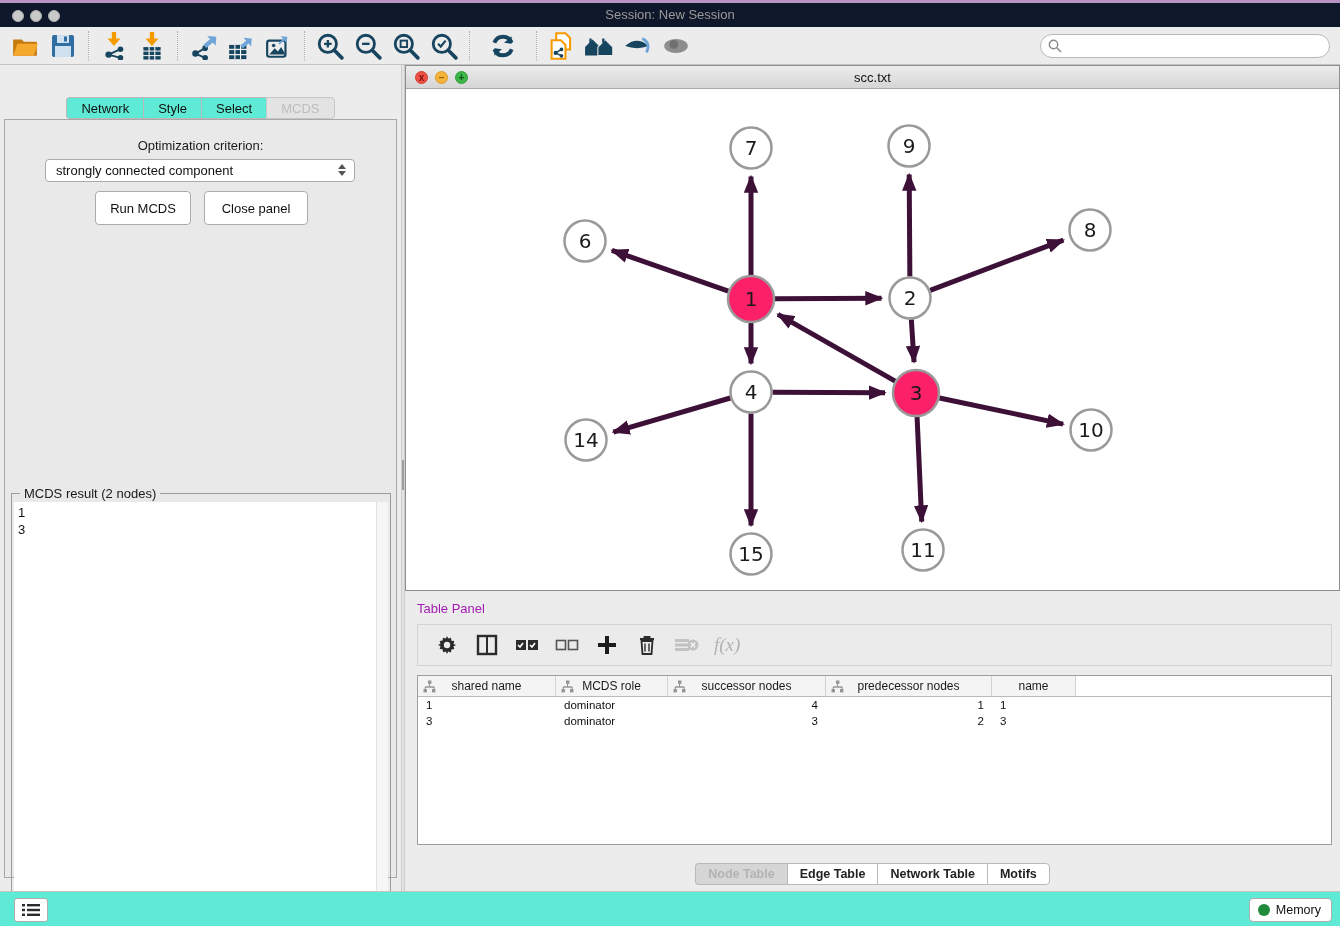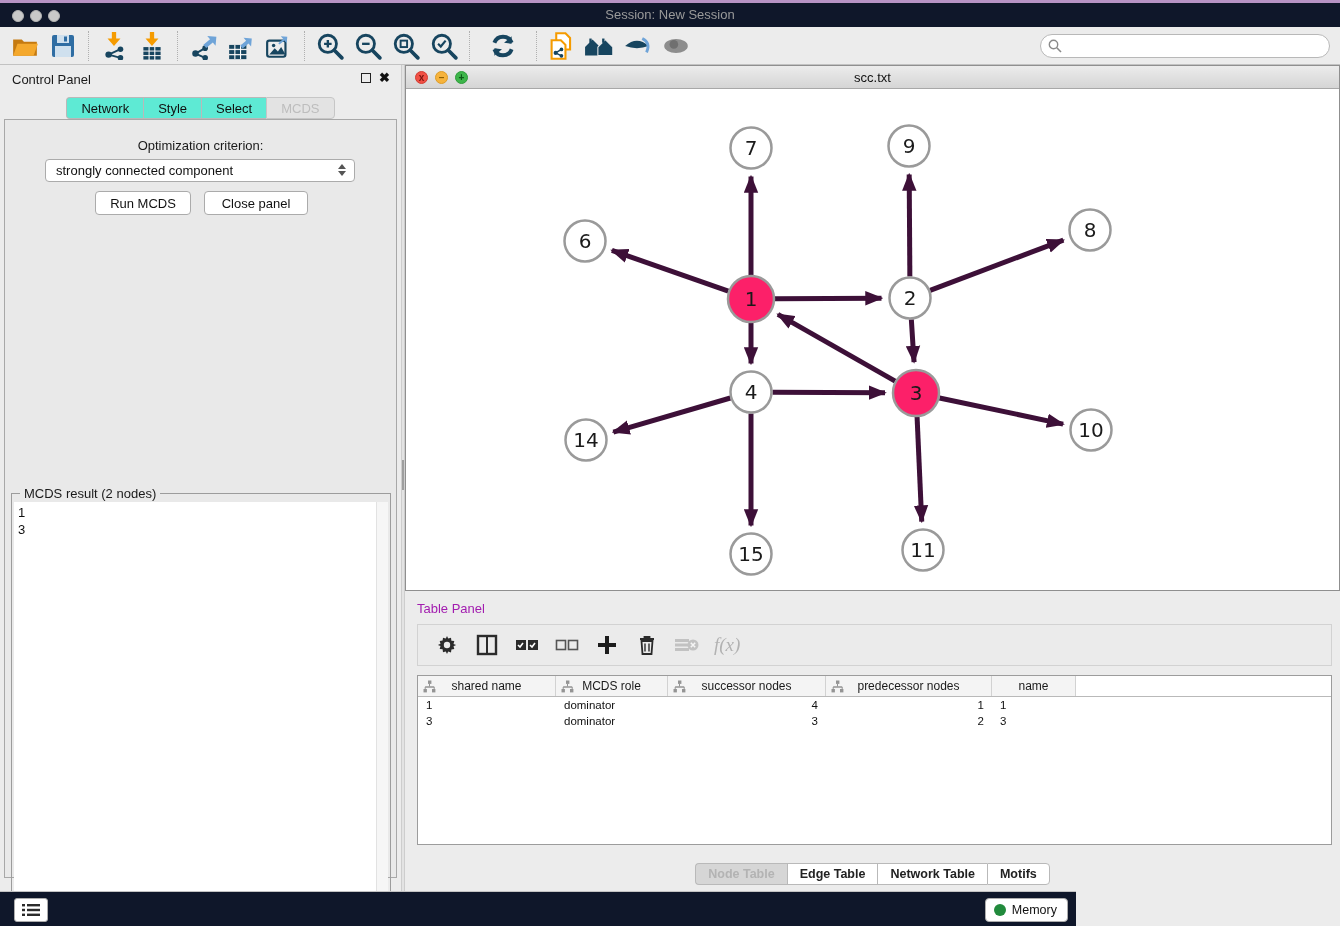--- a/index.html
+++ b/index.html
@@ -29,21 +29,21 @@
   .cp-tab { height:22px; padding:0 14px; font-size:13px; background:#5eead4; border:1px solid #b9b9b9; border-right:none; display:flex; align-items:center; color:#111; }
   .cp-tab:first-child { border-radius:4px 0 0 4px; }
   .cp-tab.active { background:#e3e3e3; color:#bdbdbd; border:1px solid #c6c6c6; border-radius:0 4px 4px 0; }
   #cp-box { position:absolute; left:4px; top:54px; width:393px; height:759px; border:1px solid #a8a8a8; background:#e9e9e9; }
   #opt-label { position:absolute; left:0; width:100%; top:18px; text-align:center; font-size:13px; color:#1a1a1a; }
   #opt-select { position:absolute; left:40px; top:39px; width:310px; height:23px; background:#fff; border:1px solid #ababab; border-radius:4px; font-size:13px; display:flex; align-items:center; padding-left:10px; color:#111; }
   .combo-arrows { position:absolute; right:8px; top:4px; display:flex; flex-direction:column; gap:2px; }
   .combo-arrows i { width:0; height:0; border-left:4px solid transparent; border-right:4px solid transparent; }
   .combo-arrows i.up { border-bottom:5px solid #555; }
   .combo-arrows i.down { border-top:5px solid #555; }
-  .cp-btn { position:absolute; top:71px; height:24px; background:#fff; border:1px solid #ababab; border-radius:4px; font-size:13px; color:#111; display:flex; align-items:center; justify-content:center; }
+  .cp-btn { position:absolute; top:71px; height:34px; background:#fff; border:1px solid #ababab; border-radius:4px; font-size:13px; color:#111; display:flex; align-items:center; justify-content:center; }
   #run-btn { left:90px; width:96px; }
   #close-panel-btn { left:199px; width:104px; }
   #result-group { position:absolute; left:6px; top:373px; width:380px; height:424px; border:1px solid #9c9c9c; }
   #result-legend { position:absolute; left:8px; top:-8px; background:#e9e9e9; padding:0 4px; font-size:13px; color:#1a1a1a; }
   #result-body { position:absolute; left:2px; top:8px; right:14px; bottom:2px; background:#fff; font-size:13px; color:#111; padding:2px 4px; line-height:17px; }
   #result-scroll { position:absolute; top:8px; right:2px; bottom:2px; width:12px; background:#f6f6f6; border-left:1px solid #e2e2e2; }
 
   
   #v-divider { left:401px; top:65px; width:4px; height:826px; background:#e3e3e3; border-left:1px solid #cdcdcd; border-right:1px solid #cdcdcd; }
   #v-divider-thumb { position:absolute; left:0; top:395px; width:2px; height:30px; background:#9e9e9e; }
@@ -71,21 +71,21 @@
   .nt-row { display:flex; height:16px; font-size:11.5px; color:#111; align-items:center; }
   .nt-cell { padding:0 8px; white-space:nowrap; }
   .w0{width:138px;} .w1{width:112px;} .w2{width:158px;} .w3{width:166px;} .w4{width:84px;}
   .num { text-align:right; }
   #tp-tabs { position:absolute; left:0; bottom:6px; width:100%; display:flex; justify-content:center; }
   .tp-tab { height:22px; padding:0 12px; font-size:12.5px; font-weight:bold; background:#fff; border:1px solid #b9b9b9; border-right:none; display:flex; align-items:center; color:#222; }
   .tp-tab:last-child { border-right:1px solid #b9b9b9; border-radius:0 4px 4px 0; }
   .tp-tab.active { background:#d6d6d6; color:#b3b3b3; border-radius:4px 0 0 4px; }
 
   
-  #status-bar { left:0; top:891px; width:1076px; height:35px; background:#0f172a; border-top:1px solid #c3c3c3; }
+  #status-bar { left:0; top:891px; width:1340px; height:35px; background:#5eead4; border-top:1px solid #c3c3c3; }
   #status-left-btn { position:absolute; left:14px; top:6px; width:34px; height:24px; background:#fff; border:1px solid #adadad; border-radius:3px; display:flex; align-items:center; justify-content:center; }
   #memory-btn { position:absolute; right:8px; top:6px; height:24px; padding:0 10px 0 8px; background:#fff; border:1px solid #adadad; border-radius:4px; display:flex; align-items:center; gap:6px; font-size:12.5px; color:#111; }
   #memory-dot { width:12px; height:12px; border-radius:50%; background:#218a3c; }
 
   svg text { font-family:"DejaVu Sans","Liberation Sans",sans-serif; }
 </style>
 </head>
 <body>
 
 <div id="top-strip" class="abs"></div>
@@ -238,25 +238,20 @@
   <div id="search-wrap">
     <svg id="search-icon" width="14" height="14" viewBox="0 0 14 14">
       <circle cx="5.5" cy="5.5" r="4.2" fill="none" stroke="#8a8a8a" stroke-width="1.4"></circle>
       <path d="M8.8 8.8 L13 13" stroke="#8a8a8a" stroke-width="1.6"></path>
     </svg>
     <input id="search-input" placeholder="" style="">
   </div>
 </div>
 
 <div id="control-panel" class="abs">
-  <div id="cp-header">
-    <span id="cp-title">Control Panel</span>
-    <span class="float-icon" style="left:361px"></span>
-    <span class="close-icon" style="left:379px">✖</span>
-  </div>
   <div id="cp-tabs">
     <div class="cp-tab">Network</div>
     <div class="cp-tab">Style</div>
     <div class="cp-tab">Select</div>
     <div class="cp-tab active">MCDS</div>
   </div>
   <div id="cp-box">
     <div id="opt-label">Optimization criterion:</div>
     <div id="opt-select">
       <span>strongly connected component</span>

